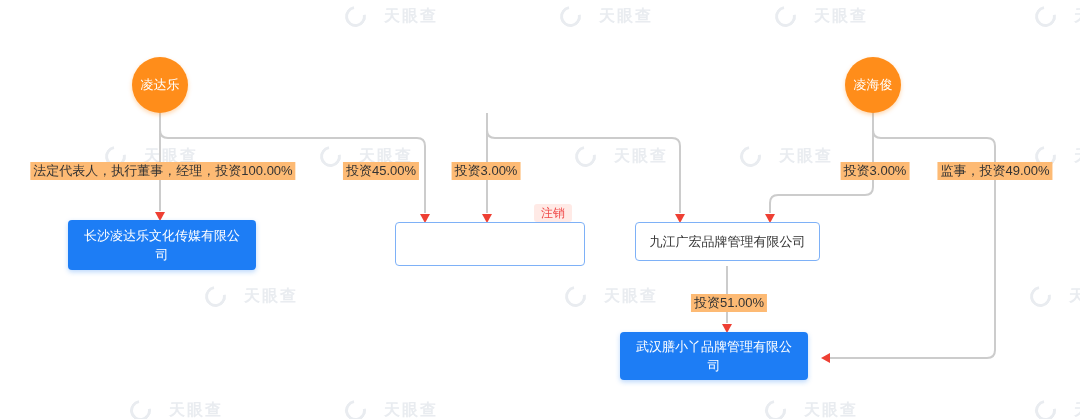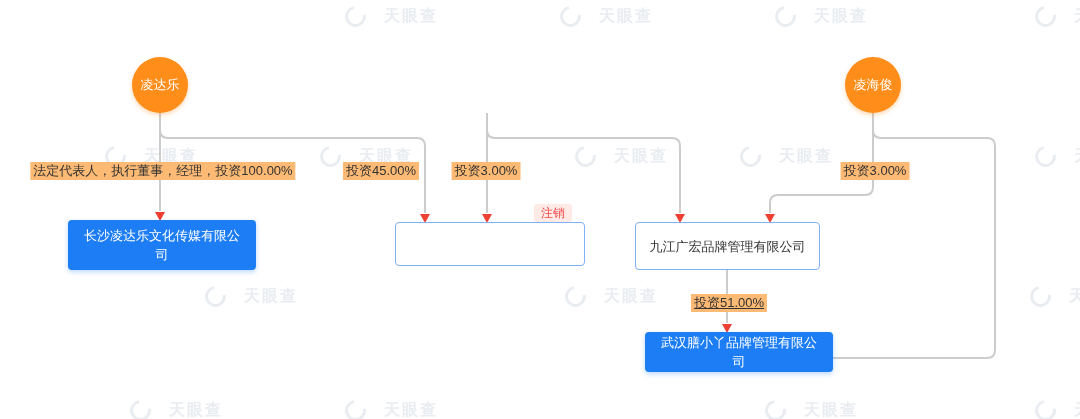--- a/index.html
+++ b/index.html
@@ -126,27 +126,28 @@
   <div class="person" style="left:845px;top:57px;">凌海俊</div>
 
   <div class="company solid" style="left:68px;top:220px;width:188px;height:50px;">
     <span>长沙凌达乐文化传媒有限公司</span>
   </div>
 
   <div class="company outline" style="left:395px;top:222px;width:190px;height:44px;">
     <span class="badge">注销</span>
   </div>
 
-  <div class="company outline" style="left:635px;top:222px;width:185px;height:48px;">
+  <div class="company outline" style="left:635px;top:222px;width:185px;height:39px;">
     <span>九江广宏品牌管理有限公司</span>
   </div>
 
-  <div class="company solid" style="left:645px;top:332px;width:188px;height:40px;">
+  <div class="company solid" style="left:620px;top:332px;width:188px;height:48px;">
     <span>武汉膳小丫品牌管理有限公司</span>
   </div>
 
   <div class="edge-label" style="left:163px;top:162px;">法定代表人，执行董事，经理，投资100.00%</div>
   <div class="edge-label" style="left:381px;top:162px;">投资45.00%</div>
   <div class="edge-label" style="left:486px;top:162px;">投资3.00%</div>
   <div class="edge-label" style="left:875px;top:162px;">投资3.00%</div>
-  <div class="edge-label" style="left:729px;top:294px;text-decoration:underline;">投资51.00%</div>
+  <div class="edge-label" style="left:995px;top:162px;">监事，投资49.00%</div>
+  <div class="edge-label" style="left:729px;top:294px;">投资51.00%</div>
 
 </div>
 
 </body></html>

